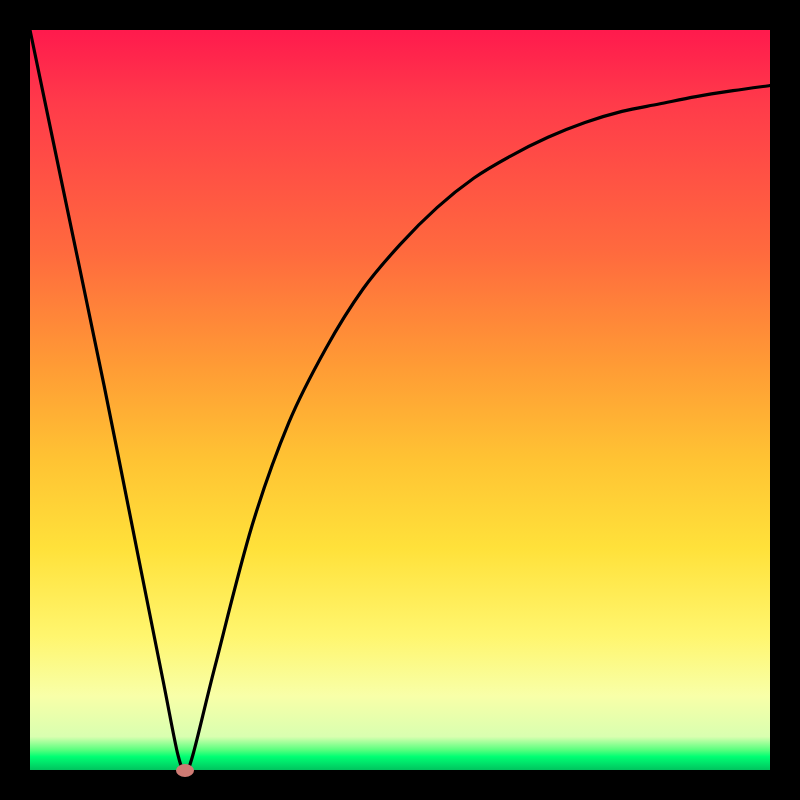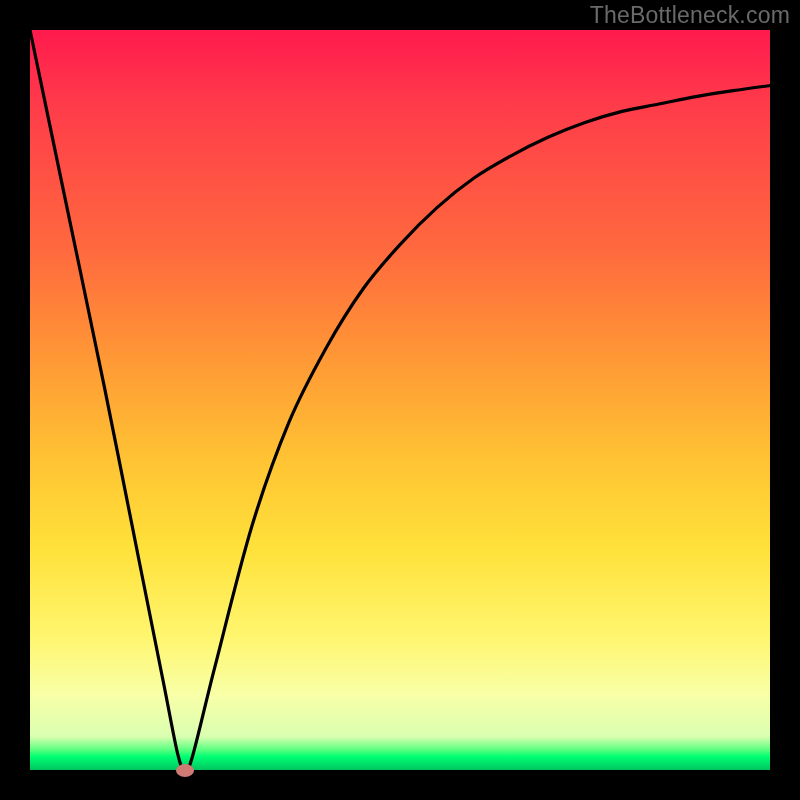--- a/index.html
+++ b/index.html
@@ -65,21 +65,20 @@
     height: 13px;
     border-radius: 50%;
     background: #cf7b74;
     z-index: 5;
   }
 </style>
 </head>
 <body>
 
 <div class="frame">
-  <div class="watermark">TheBottleneck.com</div>
 
   <div class="plot-area">
     <svg class="curve" viewBox="0 0 740 740" preserveAspectRatio="none">
       <path fill="none" stroke="#000" stroke-width="3.2" stroke-linecap="round" stroke-linejoin="round" d="M 0 0 C 6.166666666666667 29.600000000000005 24.666666666666664 118.40000000000003 37 177.60000000000002 C 49.333333333333336 236.8 61.666666666666664 294.76666666666665 74 355.2 C 86.33333333333333 415.6333333333333 101.13333333333334 490.8666666666667 111 540.2 C 120.86666666666666 589.5333333333334 127.03333333333332 620.3666666666667 133.2 651.2 C 139.36666666666665 682.0333333333334 144.3 710.4000000000001 148 725.2 C 151.7 740 152.93333333333334 740 155.4 740 C 157.86666666666667 740 157.86666666666667 742.4666666666667 162.8 725.2 C 167.73333333333335 707.9333333333334 175.13333333333333 674.6333333333333 185 636.4 C 194.86666666666667 598.1666666666666 209.66666666666666 536.5 222 495.79999999999995 C 234.33333333333334 455.09999999999997 246.66666666666666 421.8 259 392.20000000000005 C 271.3333333333333 362.6000000000001 283.6666666666667 340.40000000000003 296 318.20000000000005 C 308.3333333333333 296.00000000000006 320.6666666666667 276.26666666666665 333 259 C 345.3333333333333 241.73333333333332 357.66666666666663 228.16666666666669 370 214.60000000000002 C 382.33333333333337 201.03333333333336 394.66666666666674 188.70000000000002 407.00000000000006 177.60000000000002 C 419.33333333333337 166.50000000000003 431.6666666666667 156.63333333333333 444 148 C 456.3333333333333 139.36666666666667 468.6666666666667 132.5833333333334 481 125.80000000000007 C 493.3333333333333 119.01666666666675 505.6666666666667 112.85000000000008 518 107.30000000000007 C 530.3333333333334 101.75000000000006 542.6666666666666 96.81666666666668 555 92.5 C 567.3333333333334 88.18333333333332 579.6666666666666 84.4833333333333 592 81.39999999999998 C 604.3333333333334 78.31666666666665 616.6666666666666 76.46666666666665 629 74 C 641.3333333333334 71.53333333333335 653.6666666666666 68.82000000000001 666 66.60000000000002 C 678.3333333333334 64.38000000000004 690.6666666666666 62.530000000000065 703 60.680000000000064 C 715.3333333333334 58.83000000000006 733.8333333333334 56.363333333333344 740 55.5"></path>
     </svg>
     <div class="dot" style="left: 146.4px; top: 734px; background: rgb(207, 123, 116);"></div>
   </div>
 </div>
 
 </body></html>

